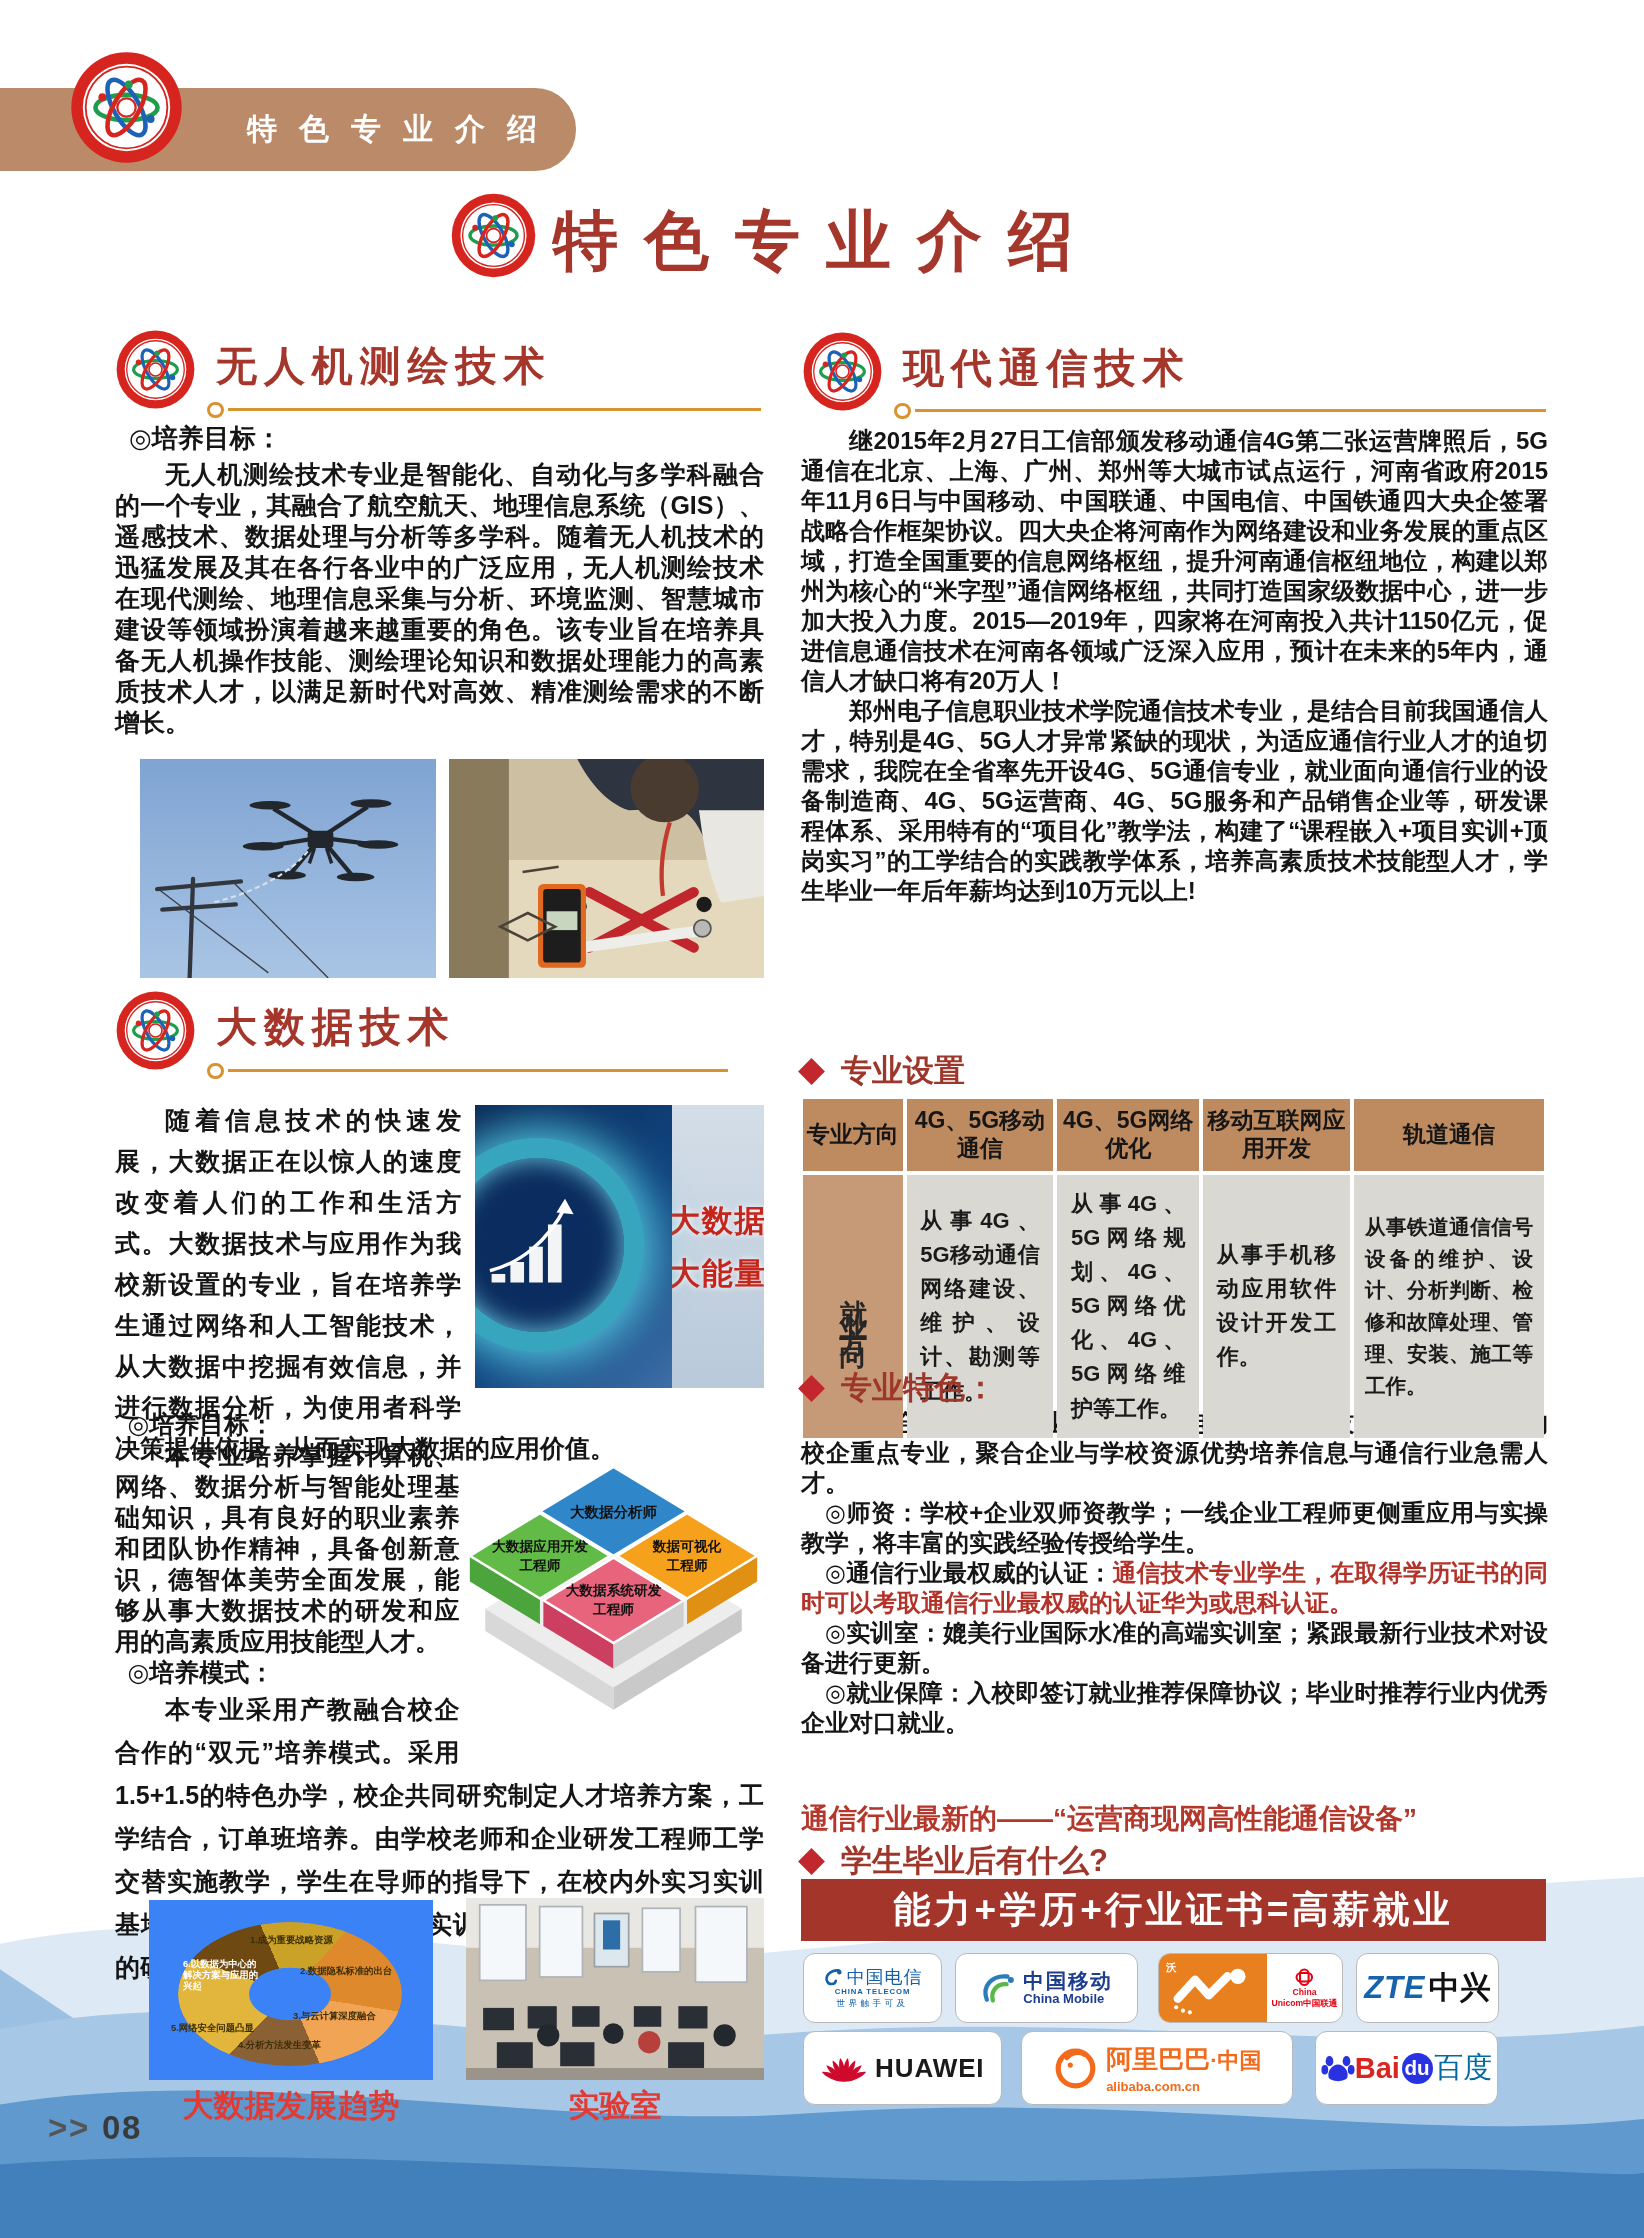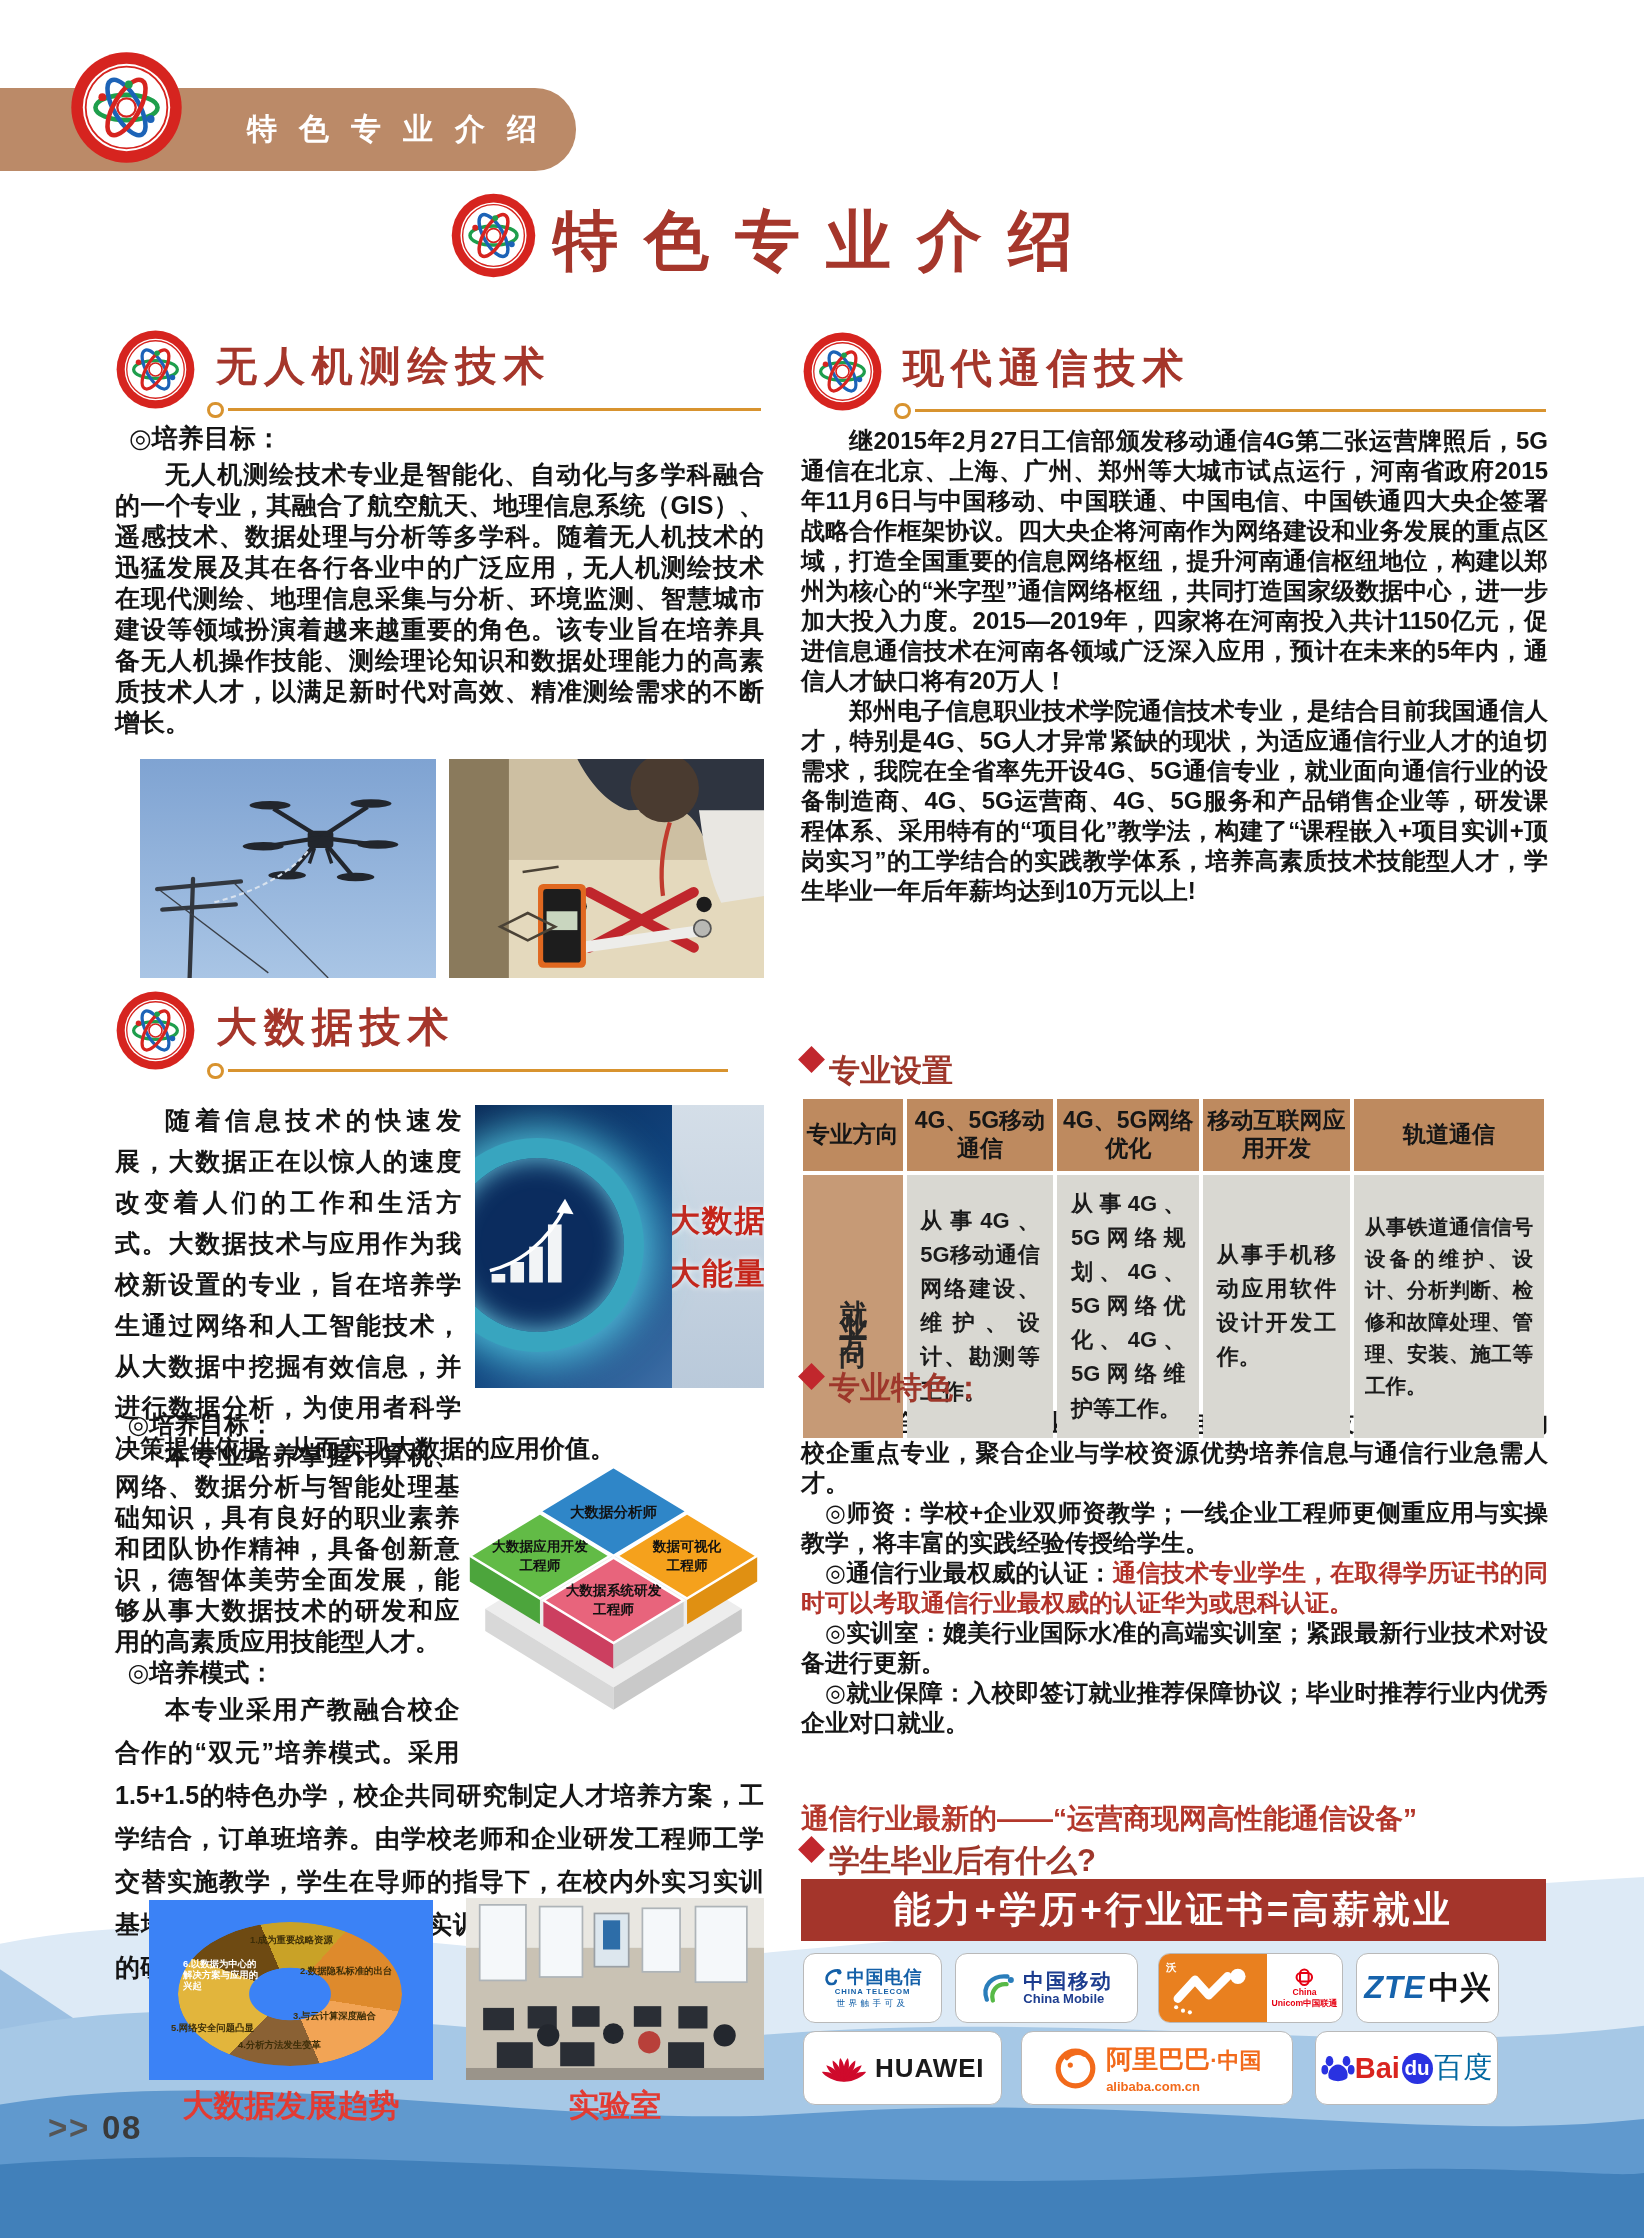--- a/index.html
+++ b/index.html
@@ -63,21 +63,21 @@
   .donut-wrap{position:relative;width:100%;height:100%;background:#3b82f6}
   .donut{position:absolute;left:29px;top:22px;width:224px;height:144px;border-radius:50%;
          background:conic-gradient(from -70deg,#6E4A12 0 13%,#C9A227 13% 31%,#DE8A2C 31% 47%,#F2A455 47% 63%,#8A6134 63% 82%,#E2B53C 82% 100%);
          -webkit-mask:radial-gradient(closest-side,transparent 36%,#000 37%);
                  mask:radial-gradient(closest-side,transparent 36%,#000 37%);
          box-shadow:0 8.6px 0 rgba(130,95,25,.4)}
   .donut-label{position:absolute;font-size:9.4px;font-weight:700;color:#3d2e08;line-height:11px;z-index:2}
   .donut-label.light{color:#fff;width:79px}
 
   
-  .setup-heading{display:flex;align-items:flex-start;gap:8px;font-size:31px;font-weight:700;color:#9E372B;z-index:2}
+  .setup-heading{display:flex;align-items:center;gap:20px;font-size:31px;font-weight:700;color:#9E372B;z-index:2}
   .diamond{width:19px;height:19px;background:#C1272D;transform:rotate(45deg);flex:0 0 auto}
   table.setup{border-collapse:separate;border-spacing:4.3px;width:749px;z-index:2;position:absolute}
   table.setup td{vertical-align:middle}
   .th{background:#BE8A5F;color:#161616;font-weight:700;font-size:23px;text-align:center;height:72px;line-height:1.2;padding:3.4px}
   .rowhead{background:#C69A76;text-align:center}
   .rowhead span{writing-mode:vertical-rl;text-orientation:upright;letter-spacing:13.7px;font-size:28px;font-weight:700;color:#262626}
   .cell{background:#D9D8D2;font-size:22px;font-weight:700;line-height:1.55;padding:12px 13.7px;text-align:justify;color:#1a1a1a}
   .cell.small{font-size:20.6px;padding:10.3px 11px}
 
   
@@ -87,21 +87,21 @@
   .latest-line{font-size:28px;font-weight:700;color:#B3372B;white-space:nowrap;z-index:2}
 
   
   .banner{left:801px;top:1879px;width:745px;height:62px;background:#A4352B;display:flex;align-items:center;
           justify-content:center;color:#fff;font-size:37px;font-weight:700;letter-spacing:3.4px;z-index:3}
   .card{position:absolute;height:70px;background:#fff;border:1.7px solid #b9b9b9;border-radius:12px;z-index:3;
         display:flex;align-items:center;justify-content:center;overflow:hidden}
   .card svg{flex:0 0 auto}
   .tel-col{display:flex;flex-direction:column;align-items:center;line-height:1.1}
   .tel-row{display:flex;align-items:center;gap:3.4px}
-  .tel-cn{color:#1460A8;font-size:18px;font-weight:700;letter-spacing:0.9px}
+  .tel-cn{color:#1460A8;font-size:18px;font-weight:400;letter-spacing:0.9px}
   .tel-en{color:#1460A8;font-size:7.7px;font-weight:700;letter-spacing:0.9px}
   .tel-slogan{color:#1460A8;font-size:8.6px;letter-spacing:3.4px;margin-top:2.6px}
   .mob-cn{color:#1D3D8F;font-size:20.6px;font-weight:700;letter-spacing:1.7px;line-height:1.1}
   .mob-en{color:#1D3D8F;font-size:13px;font-weight:700;line-height:1.1}
   .uni-orange{width:108px;height:100%;background:#E9801F;position:relative;flex:0 0 auto}
   .uni-wo-small{position:absolute;left:6.9px;top:6.9px;color:#fff;font-size:10.3px;font-weight:700}
   .uni-right{flex:1;display:flex;flex-direction:column;align-items:center;justify-content:center;gap:0.9px}
   .uni-en{color:#E60012;font-size:8.6px;font-weight:700;line-height:1.15;text-align:left}
   .zte-en{color:#1663AC;font-size:31px;font-weight:800;font-style:italic;letter-spacing:0.9px}
   .zte-cn{color:#111;font-size:31px;font-weight:800;margin-left:3.4px}

